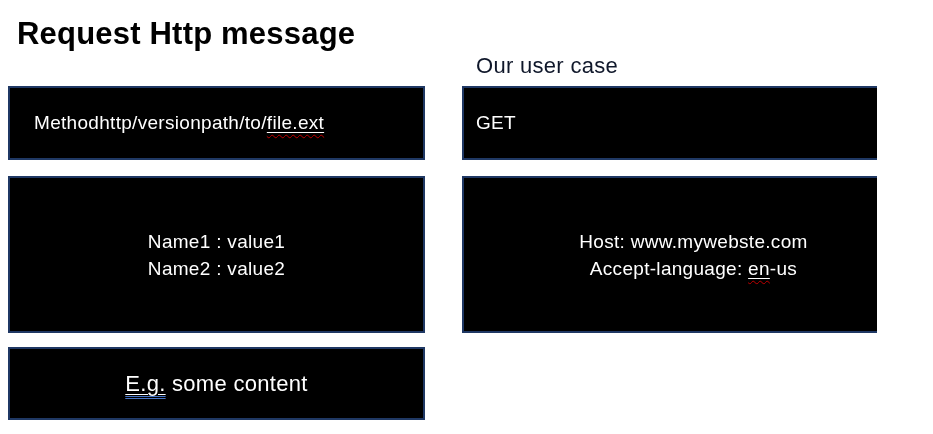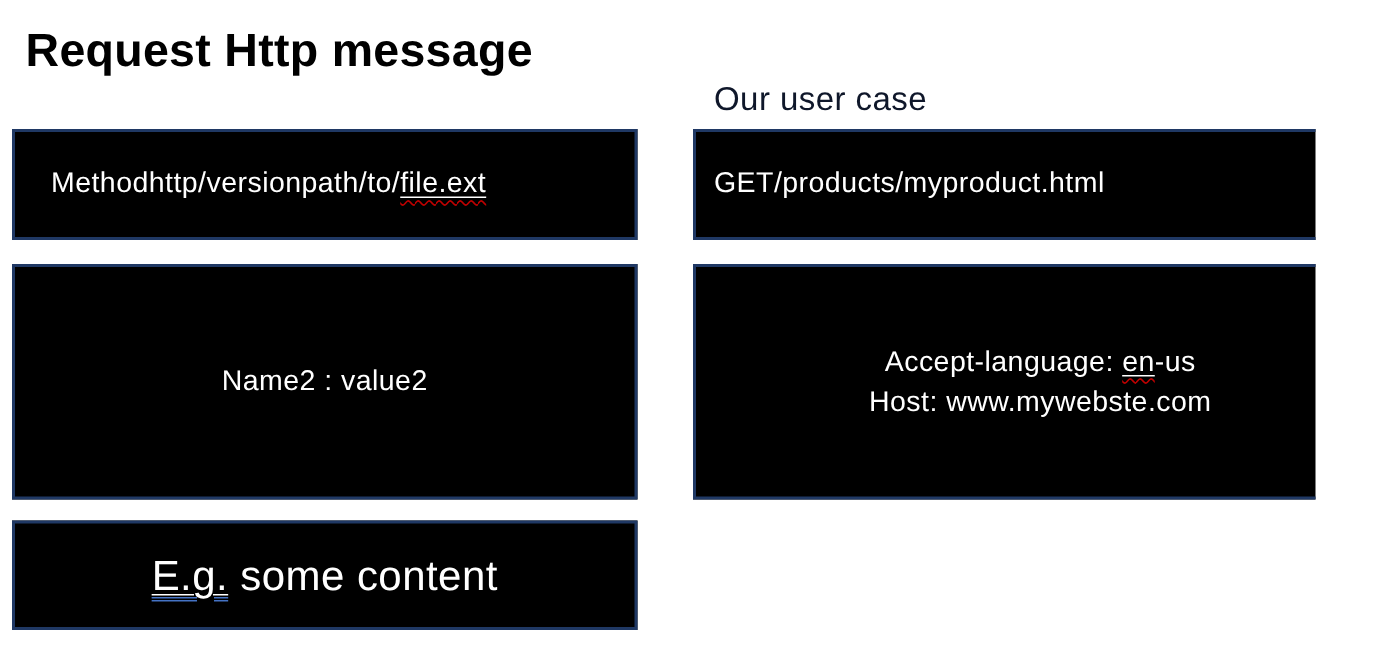--- a/index.html
+++ b/index.html
@@ -40,21 +40,21 @@
     border: 2px solid #1f3864;
     color: #ffffff;
     display: flex;
     align-items: center;
     letter-spacing: 0.3px;
   }
   .col-left  { left: 8px;   width: 417px; }
   .col-right { left: 462px; width: 463px; }
   .row1 { top: 86px;  height: 74px;  font-size: 19px; }
   .row2 { top: 176px; height: 157px; font-size: 19px; }
-  .row3 { top: 347px; height: 73px;  font-size: 28px; justify-content: center; }
+  .row3 { top: 347px; height: 73px;  font-size: 22px; justify-content: center; }
   .req-line {
   }
   .req-line.col-left  { padding: 0 26px 0 24px; }
   .req-line.col-right { padding: 0 14px 0 12px; }
   .hdr-lines {
     width: 100%;
     text-align: center;
     line-height: 27px;
   }
   
@@ -87,34 +87,34 @@
   <div class="col-label">Our user case</div>
 
   <div class="box row1 col-left req-line">
     <span>Method</span>
     <span>http/version</span>
     <span><span>path/to/</span><span class="wu"><span class="sq-red">file.ext</span></span></span>
   </div>
 
   <div class="box row2 col-left">
     <div class="hdr-lines">
+      <div>Name1 : value1</div>
       <div>Name2 : value2</div>
     </div>
   </div>
 
   <div class="box row3 col-left">
     <span><span class="wu"><span class="dbl-blue">E.g.</span></span><span> some content</span></span>
   </div>
 
   <div class="box row1 col-right req-line">
     <span>GET</span>
-    <span>/products/myproduct.html</span>
   </div>
 
   <div class="box row2 col-right">
     <div class="hdr-lines">
+      <div>Host: www.mywebste.com</div>
       <div><span>Accept-language: </span><span class="wu"><span class="sq-red">en</span></span><span>-us</span></div>
-      <div>Host: www.mywebste.com</div>
     </div>
   </div>
 
 
 </div>
 
 </body></html>

